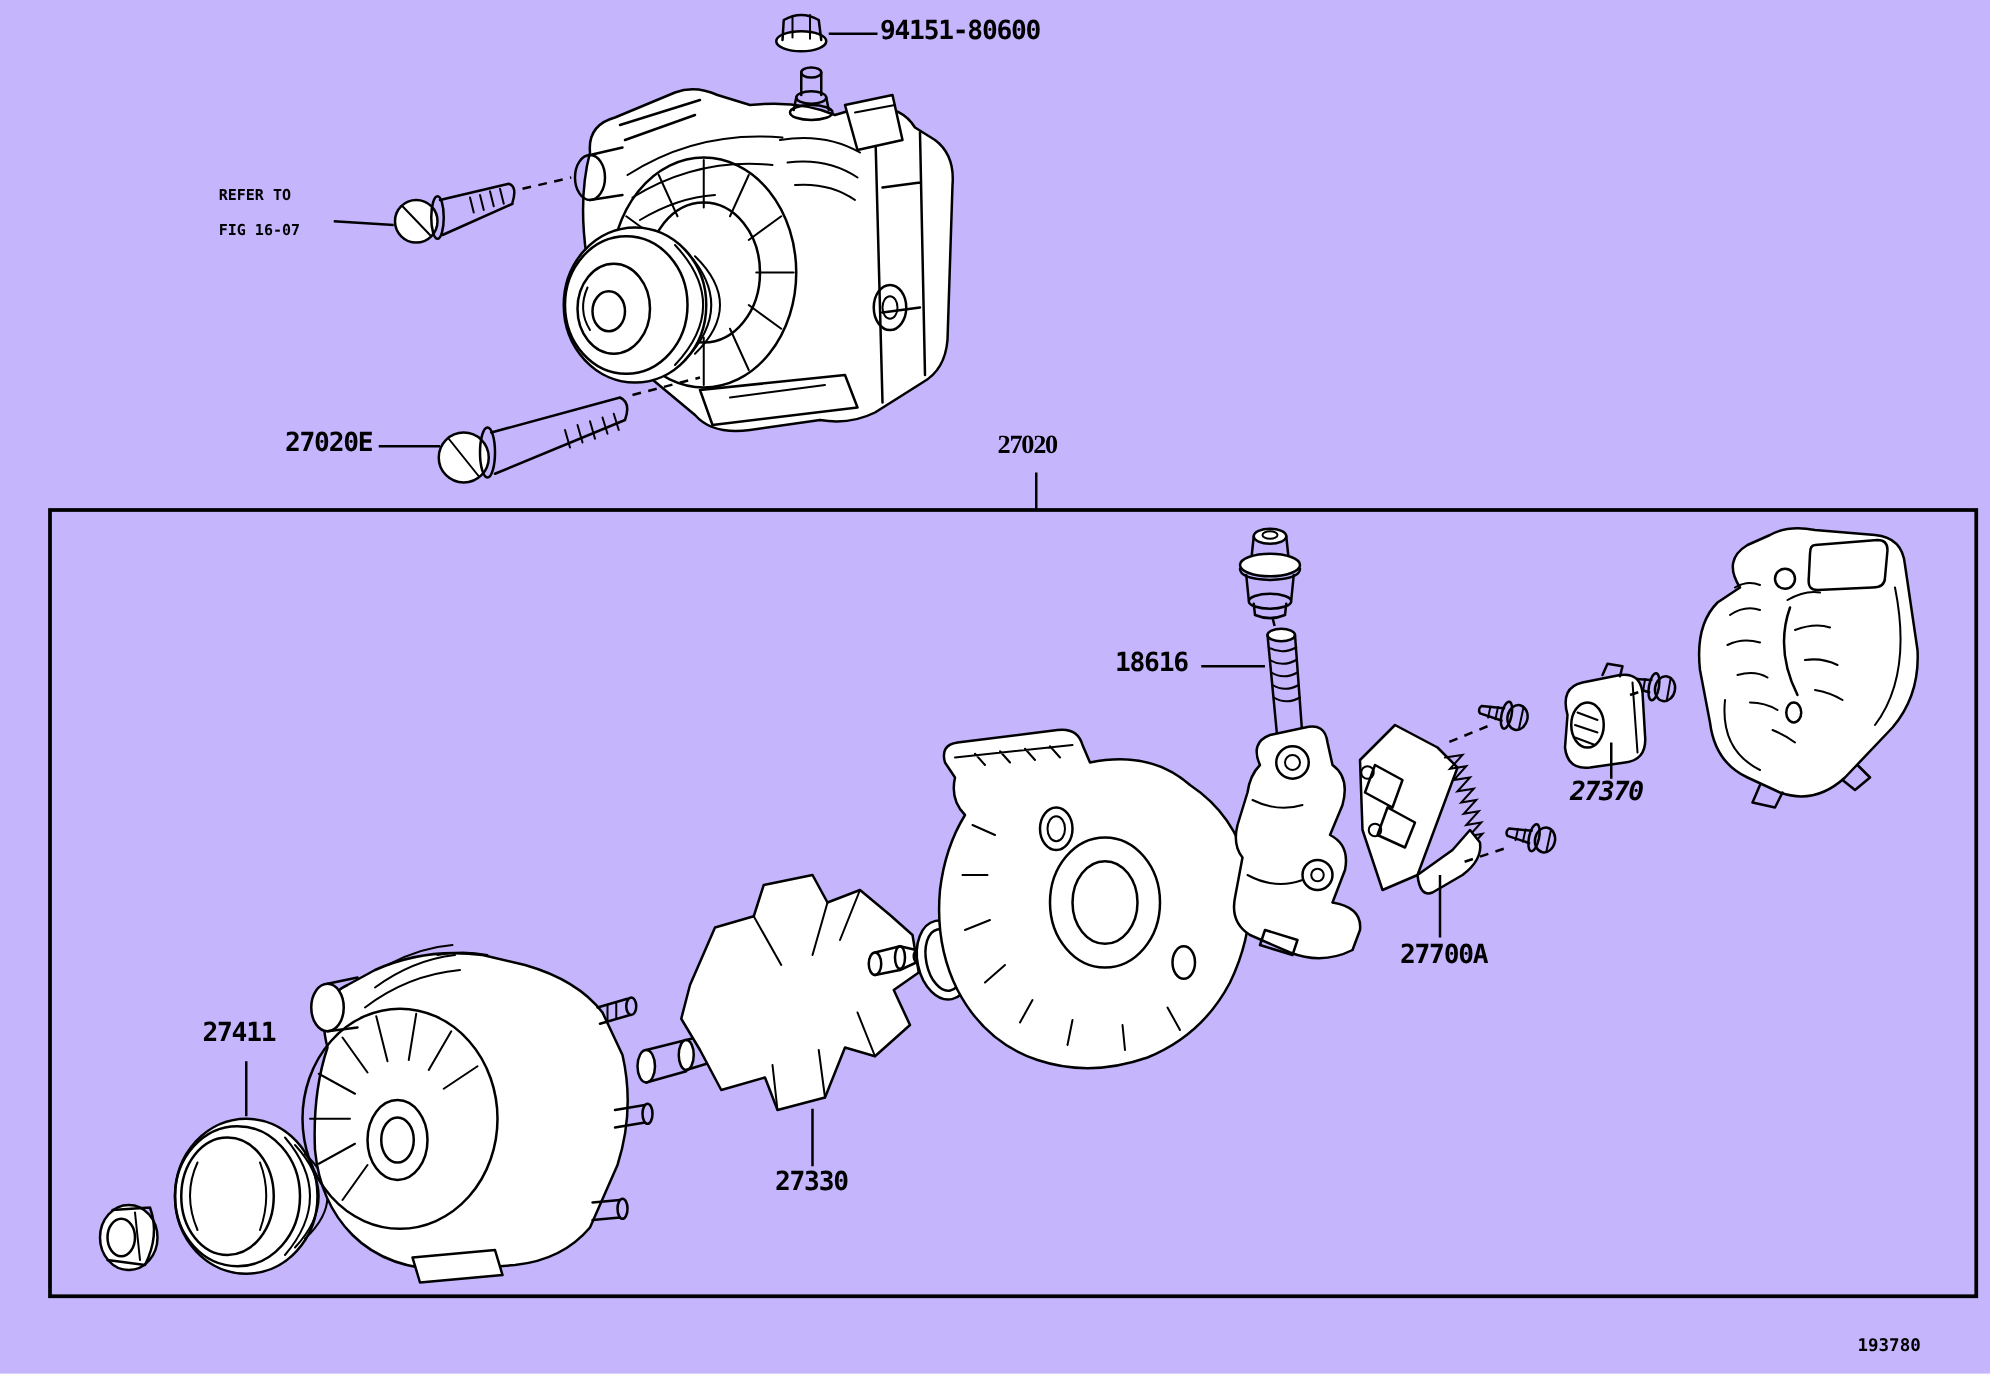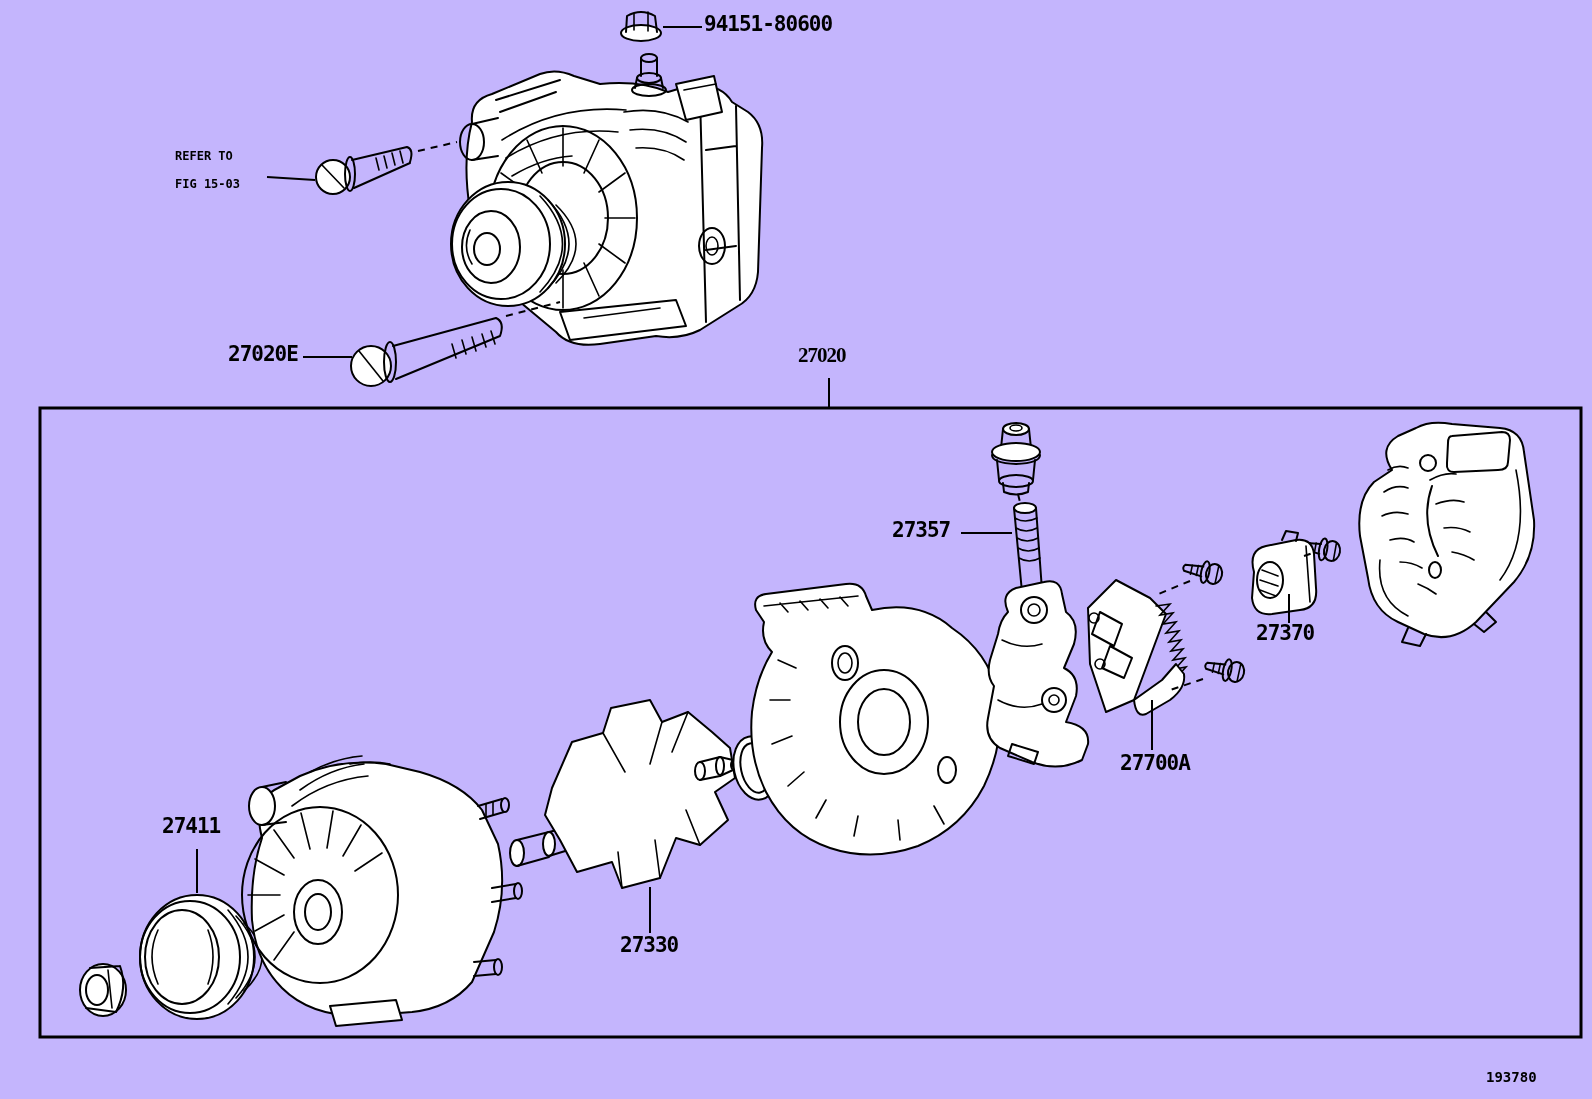--- a/index.html
+++ b/index.html
@@ -238,23 +238,23 @@
     <path class="leader" d="M961 533 L1012 533"></path>
     <path class="leader" d="M1289 623 L1289 594"></path>
     <path class="leader" d="M1152 750 L1152 700"></path>
     <path class="leader" d="M197 849 L197 893"></path>
     <path class="leader" d="M650 933 L650 887"></path>
   </g>
 </svg>
 
 <div class="lbl" style="left:704px;top:14px;">94151-80600</div>
 <div class="lbl note" style="left:175px;top:150px;">REFER TO</div>
-<div class="lbl note" style="left:175px;top:178px;">FIG 15-03</div>
+<div class="lbl note" style="left:175px;top:178px;">FIG 16-07</div>
 <div class="lbl" style="left:228px;top:344px;text-align:right;">27020E</div>
 <div class="lbl" style="left:798px;top:345px;font-family:Liberation Serif, serif;">27020</div>
-<div class="lbl" style="left:892px;top:520px;">27357</div>
-<div class="lbl" style="left:1256px;top:623px;">27370</div>
+<div class="lbl" style="left:892px;top:520px;">18616</div>
+<div class="lbl" style="left:1256px;top:623px;font-style:italic;">27370</div>
 <div class="lbl" style="left:1120px;top:753px;">27700A</div>
 <div class="lbl" style="left:162px;top:816px;">27411</div>
 <div class="lbl" style="left:620px;top:935px;">27330</div>
 <div class="lbl figcode" style="left:1486px;top:1070px;">193780</div>
 
 </div>
 
 </body></html>

